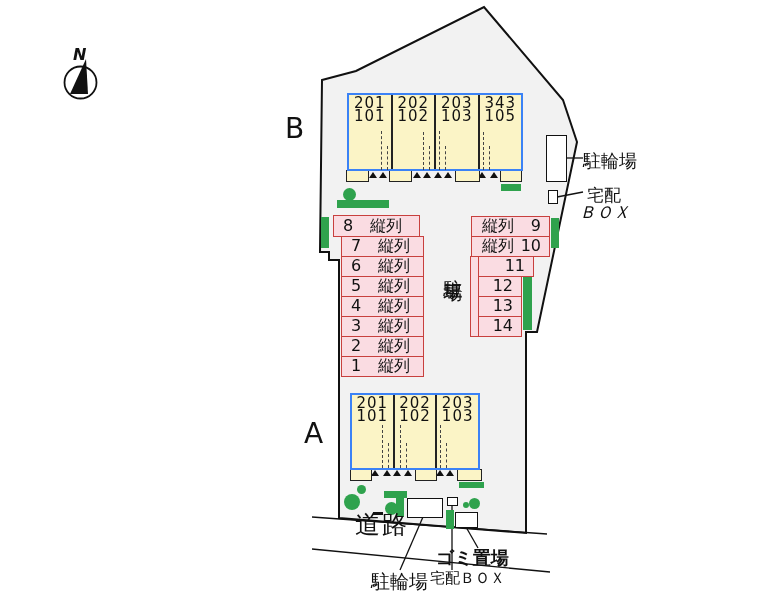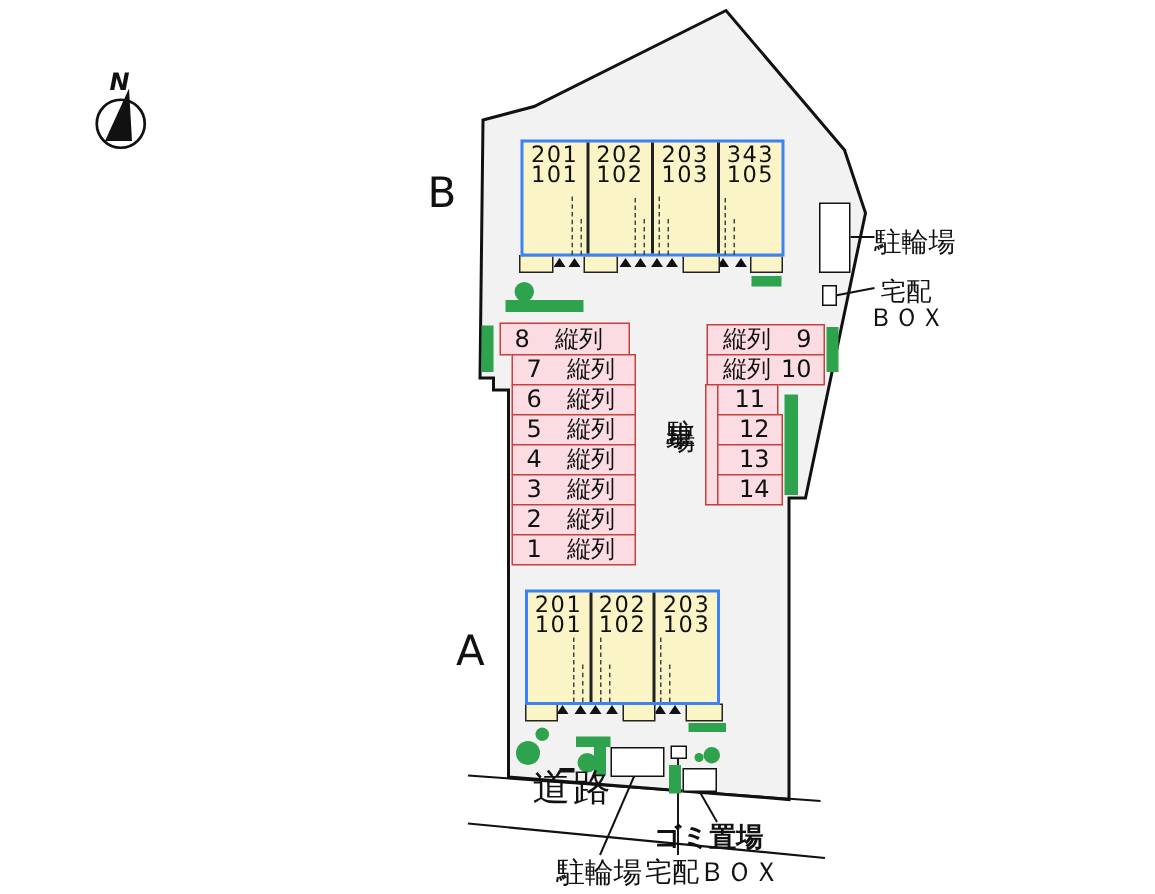--- a/index.html
+++ b/index.html
@@ -173,21 +173,21 @@
   <div class="abs prow" style="left:471px;top:216px;width:79px;height:21px;line-height:18px;">
     <span class="ptyp-r">縦列</span>
       <span class="pnum-r">9</span>
   </div>
   <div class="abs prow" style="left:471px;top:236px;width:79px;height:21px;line-height:18px;">
     <span class="ptyp-r">縦列</span>
       <span class="pnum-r">10</span>
   </div>
 
   <div class="abs prow" style="left:470px;top:256px;width:9px;height:81px;"></div>
-  <div class="abs prow" style="left:478px;top:256px;width:41px;height:21px;line-height:18px;">
+  <div class="abs prow" style="left:478px;top:256px;width:56px;height:21px;line-height:18px;">
     <span class="pnum-r">11</span>
   </div>
   <div class="abs prow" style="left:478px;top:276px;width:44px;height:32px;line-height:18px;">
     <span class="pnum-r">12</span>
   </div>
   <div class="abs prow" style="left:478px;top:296px;width:44px;height:21px;line-height:18px;">
     <span class="pnum-r">13</span>
   </div>
   <div class="abs prow" style="left:478px;top:316px;width:44px;height:21px;line-height:18px;">
     <span class="pnum-r">14</span>
@@ -213,20 +213,20 @@
 
   <div class="abs wbox" style="left:546px;top:135px;width:21px;height:47px;"></div>
   <div class="abs wbox" style="left:548px;top:190px;width:10px;height:14px;"></div>
   <div class="abs wbox" style="left:407px;top:498px;width:36px;height:20px;"></div>
   <div class="abs wbox" style="left:447px;top:497px;width:11px;height:9px;border-width:1.2px;"></div>
   <div class="abs wbox" style="left:455px;top:512px;width:23px;height:16px;"></div>
 
   <div class="abs lbl" style="left:583px;top:149px;font-size:18px;">駐輪場</div>
   <div class="abs lbl" style="left:584px;top:187px;font-size:17px;line-height:17px;">
     <span style="display:block;padding-left:3px;">宅配</span>
-    <span style="display:block;margin-left:-5px;">ＢＯＸ</span>
+    <span style="display:block;margin-left:-5px;font-style:italic;">ＢＯＸ</span>
   </div>
   <div class="abs lbl" style="left:355px;top:508px;font-size:25px;letter-spacing:2px;">道路</div>
   <div class="abs lbl" style="left:436px;top:546px;font-size:18px;font-weight:bold;">ゴミ置場</div>
   <div class="abs lbl" style="left:371px;top:569px;font-size:19px;">駐輪場</div>
-  <div class="abs lbl" style="left:430px;top:569px;font-size:18px;">宅配ＢＯＸ</div>
+  <div class="abs lbl" style="left:430px;top:569px;font-size:15px;">宅配ＢＯＸ</div>
 
 </div>
 
 </body></html>

